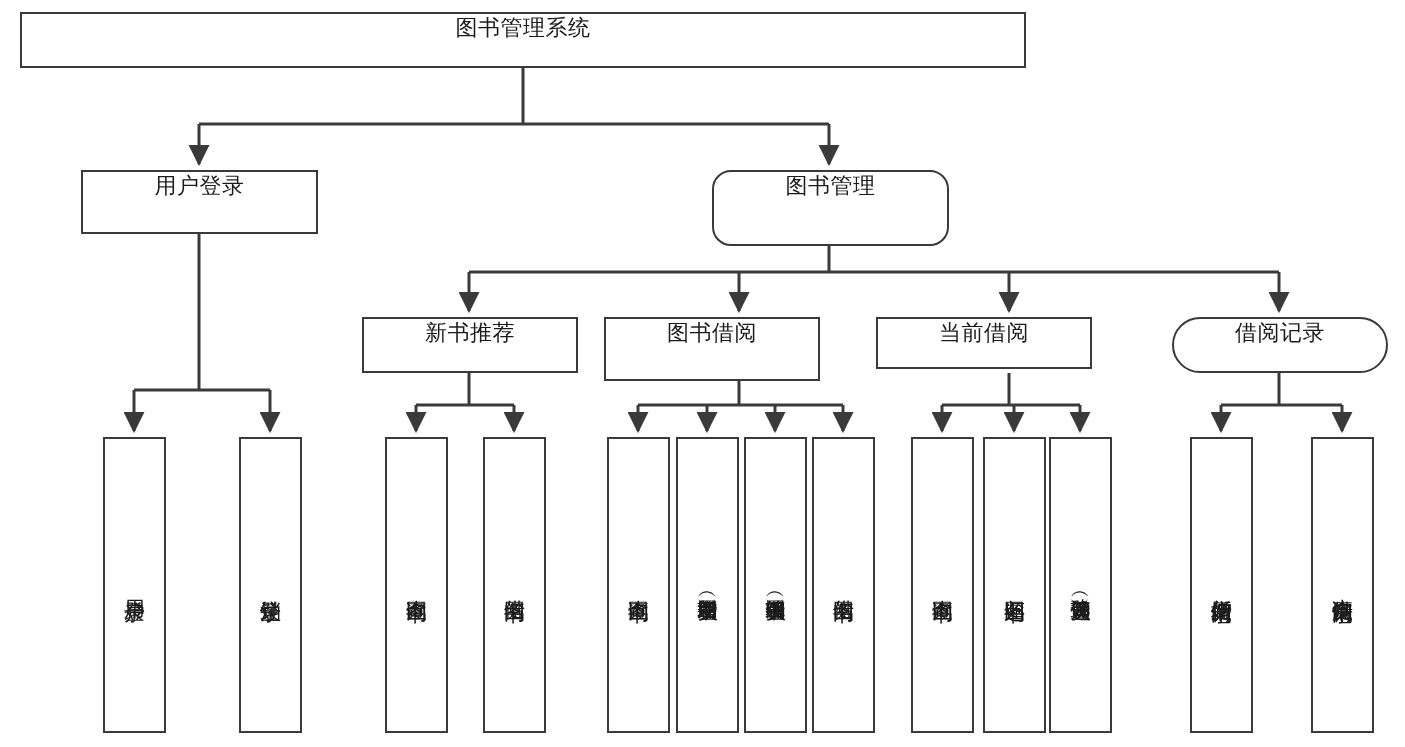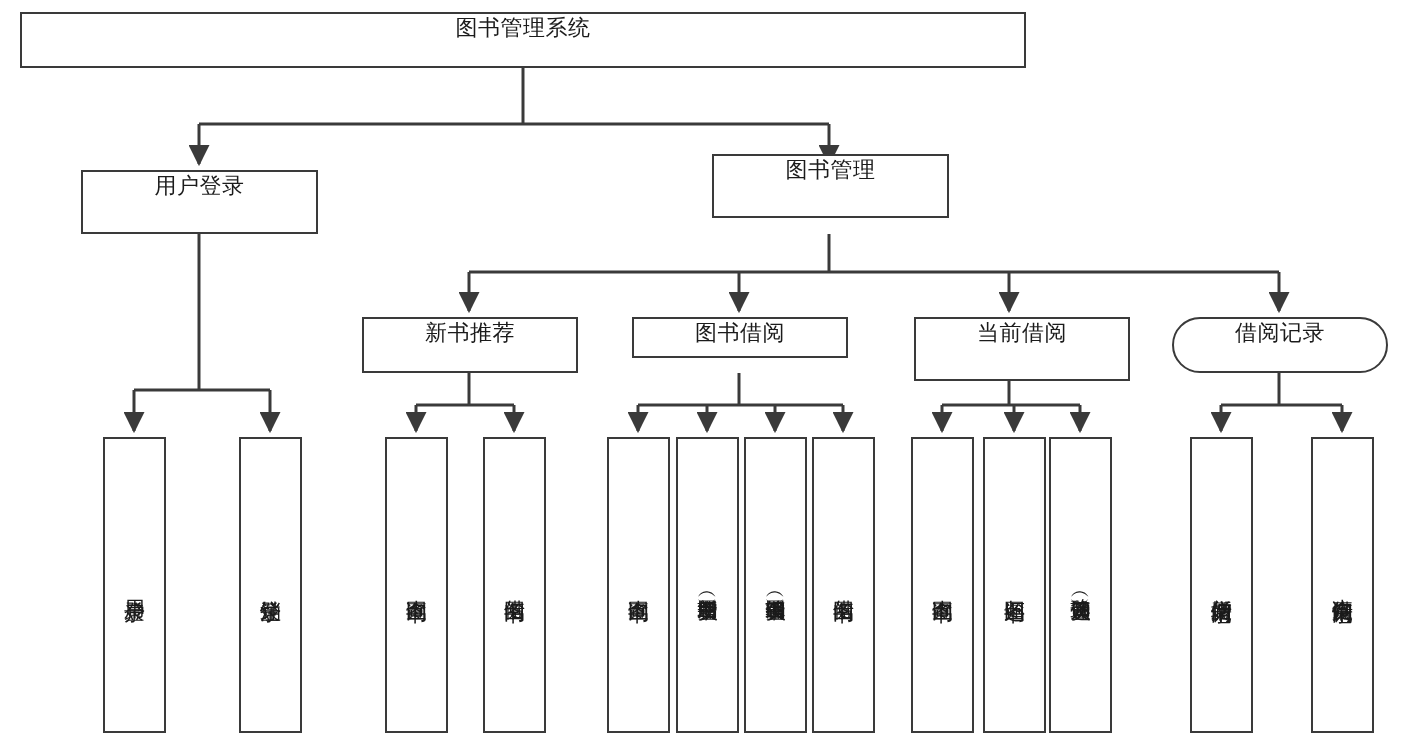--- a/index.html
+++ b/index.html
@@ -125,31 +125,31 @@
     </g>
   </svg>
 
   <div class="node root" style="left: 20px; top: 12px; width: 1006px; height: 56px;">
     <span class="label">图书管理系统</span>
   </div>
 
   <div class="node h" style="left: 81px; top: 170px; width: 237px; height: 64px;">
     <span class="label">用户登录</span>
   </div>
-  <div class="node h" style="left: 712px; top: 154px; width: 237px; height: 64px;">
+  <div class="node h" style="left: 712px; top: 170px; width: 237px; height: 76px; border-radius: 19px;">
     <span class="label">图书管理</span>
   </div>
 
   <div class="node h" style="left: 362px; top: 317px; width: 216px; height: 56px;">
     <span class="label">新书推荐</span>
   </div>
-  <div class="node h" style="left: 632px; top: 317px; width: 216px; height: 41px;">
+  <div class="node h" style="left: 604px; top: 317px; width: 216px; height: 64px;">
     <span class="label">图书借阅</span>
   </div>
-  <div class="node h" style="left: 914px; top: 317px; width: 216px; height: 64px;">
+  <div class="node h" style="left: 876px; top: 317px; width: 216px; height: 52px;">
     <span class="label">当前借阅</span>
   </div>
   <div class="node h" style="left: 1172px; top: 317px; width: 216px; height: 56px; border-radius: 28px;">
     <span class="label">借阅记录</span>
   </div>
 
   <div class="node v" style="left: 103px; top: 437px; width: 63px; height: 296px;">
     <span class="label">用户登录</span>
   </div>
   <div class="node v" style="left: 239px; top: 437px; width: 63px; height: 296px;">

